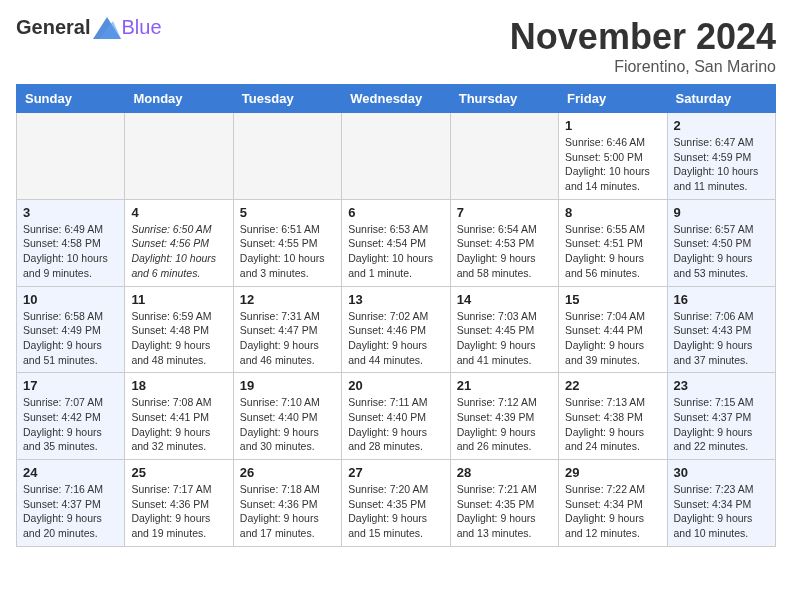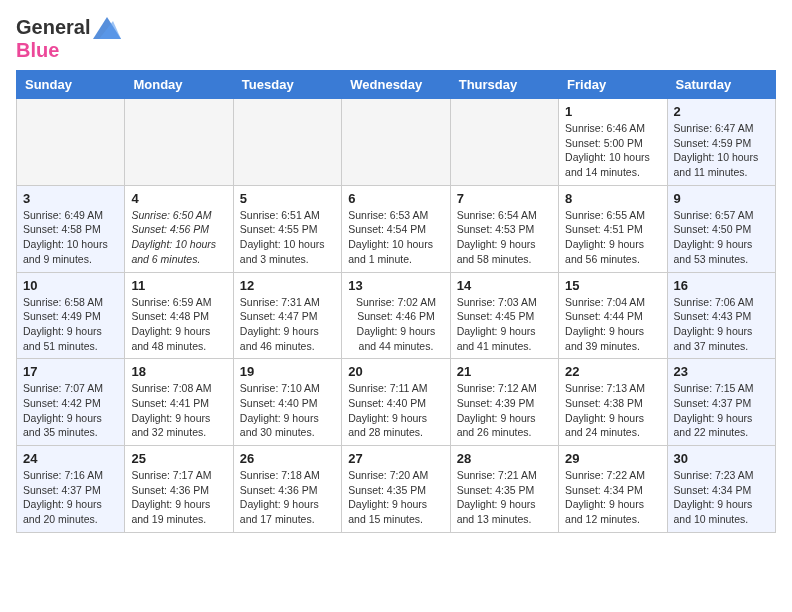--- a/index.html
+++ b/index.html
@@ -11,37 +11,37 @@
       padding: 16px;
     }
     .header-area {
       display: flex;
       justify-content: space-between;
       align-items: flex-start;
       margin-bottom: 8px;
     }
     .logo {
       display: flex;
-      flex-direction: column;
+      flex-direction: row;
       align-items: flex-start;
       justify-content: space-between;
     }
     .logo-text {
       display: flex;
       align-items: center;
     }
     .logo-general {
       font-size: 20px;
       font-weight: bold;
       color: #333;
     }
     .logo-blue {
       font-size: 20px;
-      font-weight: bold;
-      color: #ec4899;
+      font-weight: normal;
+      color: #8b5cf6;
     }
     .logo-icon {
       width: 28px;
       height: 22px;
       margin-left: 3px;
     }
     .title-area {
       text-align: right;
     }
     .month-title {
@@ -102,20 +102,24 @@
   <div class="logo">
     <div class="logo-text">
       <span class="logo-general">General</span>
       <svg class="logo-icon" viewBox="0 0 28 22" fill="none" xmlns="http://www.w3.org/2000/svg">
         <polygon points="0,22 14,0 28,22" fill="#3a7bd5" opacity="0.85"></polygon>
         <polygon points="6,22 20,4 28,22" fill="#5a9bef" opacity="0.6"></polygon>
       </svg>
     </div>
     <span class="logo-blue">Blue</span>
   </div>
+  <div class="title-area">
+    <div class="month-title">November 2024</div>
+    <div class="location">Fiorentino, San Marino</div>
+  </div>
 </div>
 
 <table>
   <thead>
     <tr>
     <th>Sunday</th>
         <th>Monday</th>
         <th>Tuesday</th>
         <th>Wednesday</th>
         <th>Thursday</th>
@@ -201,21 +205,21 @@
 Daylight: 9 hours and 48 minutes.</div>
         </td>
         <td>
           <span class="day-num">12</span>
           <div class="cell-info" style="white-space: pre-line;">Sunrise: 7:31 AM
 Sunset: 4:47 PM
 Daylight: 9 hours and 46 minutes.</div>
         </td>
         <td>
           <span class="day-num">13</span>
-          <div class="cell-info" style="white-space: pre-line; text-align: center;">Sunrise: 7:02 AM
+          <div class="cell-info" style="white-space: pre-line;">Sunrise: 7:02 AM
 Sunset: 4:46 PM
 Daylight: 9 hours and 44 minutes.</div>
         </td>
         <td>
           <span class="day-num">14</span>
           <div class="cell-info" style="white-space: pre-line;">Sunrise: 7:03 AM
 Sunset: 4:45 PM
 Daylight: 9 hours and 41 minutes.</div>
         </td>
         <td>

